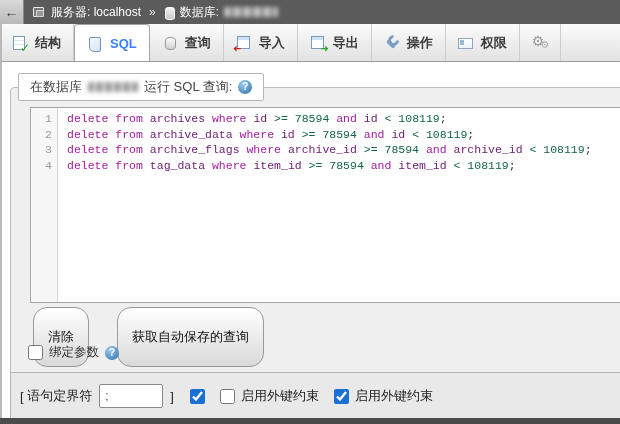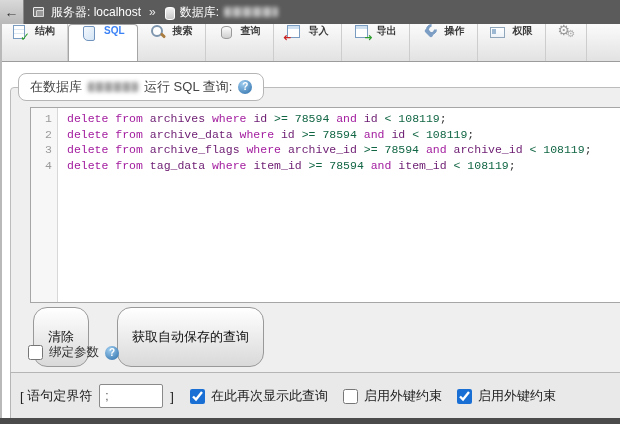--- a/index.html
+++ b/index.html
@@ -28,22 +28,22 @@
   .redacted{display:inline-block;height:10px;border-radius:2px;filter:blur(2px);}
   .redacted.on-dark{width:54px;background:repeating-linear-gradient(90deg,#d8d8d8 0 6px,#9a9a9a 6px 10px);opacity:.85;}
   .redacted.on-light{width:50px;background:repeating-linear-gradient(90deg,#8e8e8e 0 5px,#c9c9c9 5px 9px);opacity:.9;}
   
   .left-edge{position:absolute;left:0;top:24px;width:2px;height:400px;background:#b9b9b9;z-index:5;}
   .bottom-strip{position:absolute;left:0;top:418px;width:620px;height:6px;background:#4b4b4b;z-index:5;}
   
   .tabbar{position:absolute;left:0;top:24px;width:620px;height:37px;
     background:linear-gradient(#fbfbfb,#e2e2e2);border-bottom:1px solid #9c9c9c;
     display:flex;align-items:stretch;overflow:hidden;z-index:4;}
-  .tab{display:flex;gap:7px;padding:0 12px;border-right:1px solid #cdcdcd;
-    font-size:10px;font-weight:bold;color:#3b3b3b;cursor:pointer;white-space:nowrap;}
+  .tab{display:flex;align-items:center;gap:7px;padding:0 12px;border-right:1px solid #cdcdcd;
+    font-size:13px;font-weight:bold;color:#3b3b3b;cursor:pointer;white-space:nowrap;}
   .tab.active{background:#fff;border:1px solid #a5a5a5;border-bottom:none;border-radius:4px 4px 0 0;
     margin-bottom:-1px;color:#3b82f6;}
   .tab .icon{width:16px;height:16px;}
   .structure-icon::before{content:"";position:absolute;left:1px;top:1px;width:10px;height:12px;
     border:1px solid #7a9cc0;background:linear-gradient(#fff 0 3px,#dce9f5 3px 4px,#fff 4px 7px,#dce9f5 7px 8px,#fff 8px);}
   .structure-icon::after{content:"✓";position:absolute;right:-2px;bottom:-4px;color:#2e9e2e;
     font-weight:bold;font-size:12px;}
   .sql-icon::before{content:"";position:absolute;left:2px;top:1px;width:10px;height:13px;
     background:linear-gradient(135deg,#f4f9fe,#d4e4f4);border:1px solid #6f93bd;border-radius:2px 2px 2px 5px;}
   .search-icon::before{content:"";position:absolute;left:1px;top:1px;width:8px;height:8px;
@@ -61,21 +61,21 @@
     background:#7d9ec4;border-radius:2px;transform:rotate(45deg);}
   .operations-icon::after{content:"";position:absolute;right:1px;top:0;width:5px;height:5px;
     border:3px solid #7d9ec4;border-top-color:transparent;border-radius:50%;transform:rotate(45deg);}
   .privileges-icon::before{content:"";position:absolute;left:0;top:3px;width:13px;height:9px;
     border:1px solid #8fa6bb;background:linear-gradient(#fff,#eef3f8);}
   .privileges-icon::after{content:"";position:absolute;left:2px;top:5px;width:4px;height:5px;background:#9db8d2;}
   .routines-gears-icon::before{content:"⚙";position:absolute;left:0;top:-2px;color:#9a9a9a;font-size:14px;}
   .routines-gears-icon::after{content:"⚙";position:absolute;left:9px;top:4px;color:#b0b0b0;font-size:10px;}
   
   .legend{position:absolute;left:18px;top:73px;height:26px;background:#fff;border:1px solid #b5b5b5;
-    border-radius:8px;display:flex;align-items:center;gap:6px;padding:0 11px;font-size:13px;
+    border-radius:2px;display:flex;align-items:center;gap:6px;padding:0 11px;font-size:13px;
     color:#444;z-index:3;white-space:nowrap;}
   .help-icon{width:14px;height:14px;border-radius:50%;flex:none;
     background:radial-gradient(circle at 35% 28%,#9ecdf0,#2a6ca8);color:#fff;font-size:10px;
     font-weight:bold;text-align:center;line-height:14px;cursor:pointer;}
   
   .fieldset{position:absolute;left:10px;top:87px;right:-8px;height:285px;background:#efefef;
     border:1px solid #bcbcbc;border-radius:4px 4px 0 0;z-index:1;}
   
   .editor{position:absolute;left:30px;top:107px;right:-4px;height:194px;background:#fff;
     border:1px solid #a6a6a6;display:flex;z-index:2;font-family:"Liberation Mono","DejaVu Sans Mono",monospace;
@@ -127,24 +127,20 @@
 <div class="tabbar" id="tabbar">
     <div class="tab">
       <span class="icon structure-icon"></span>
       <span>结构</span>
     </div>
     <div class="tab active">
       <span class="icon sql-icon"></span>
       <span>SQL</span>
     </div>
     <div class="tab">
-      <span class="icon search-icon"></span>
-      <span>搜索</span>
-    </div>
-    <div class="tab">
       <span class="icon query-icon"></span>
       <span>查询</span>
     </div>
     <div class="tab">
       <span class="icon import-icon"></span>
       <span>导入</span>
     </div>
     <div class="tab">
       <span class="icon export-icon"></span>
       <span>导出</span>
@@ -192,21 +188,20 @@
   <span class="help-icon">?</span>
 </div>
 
 <div class="footer">
   <span>[</span>&nbsp;<span>语句定界符</span>
   <input class="delim-input" value=";" style="">
   <span class="close-bracket">]</span>
   <span id="footer-options" style="display:flex;align-items:center;">
       <span class="opt">
         <input type="checkbox" checked="" style="">
-        <span>在此再次显示此查询</span>
       </span>
       <span class="opt">
         <input type="checkbox" style="">
         <span>启用外键约束</span>
       </span>
       <span class="opt">
         <input type="checkbox" checked="" style="">
         <span>启用外键约束</span>
       </span>
     </span>

